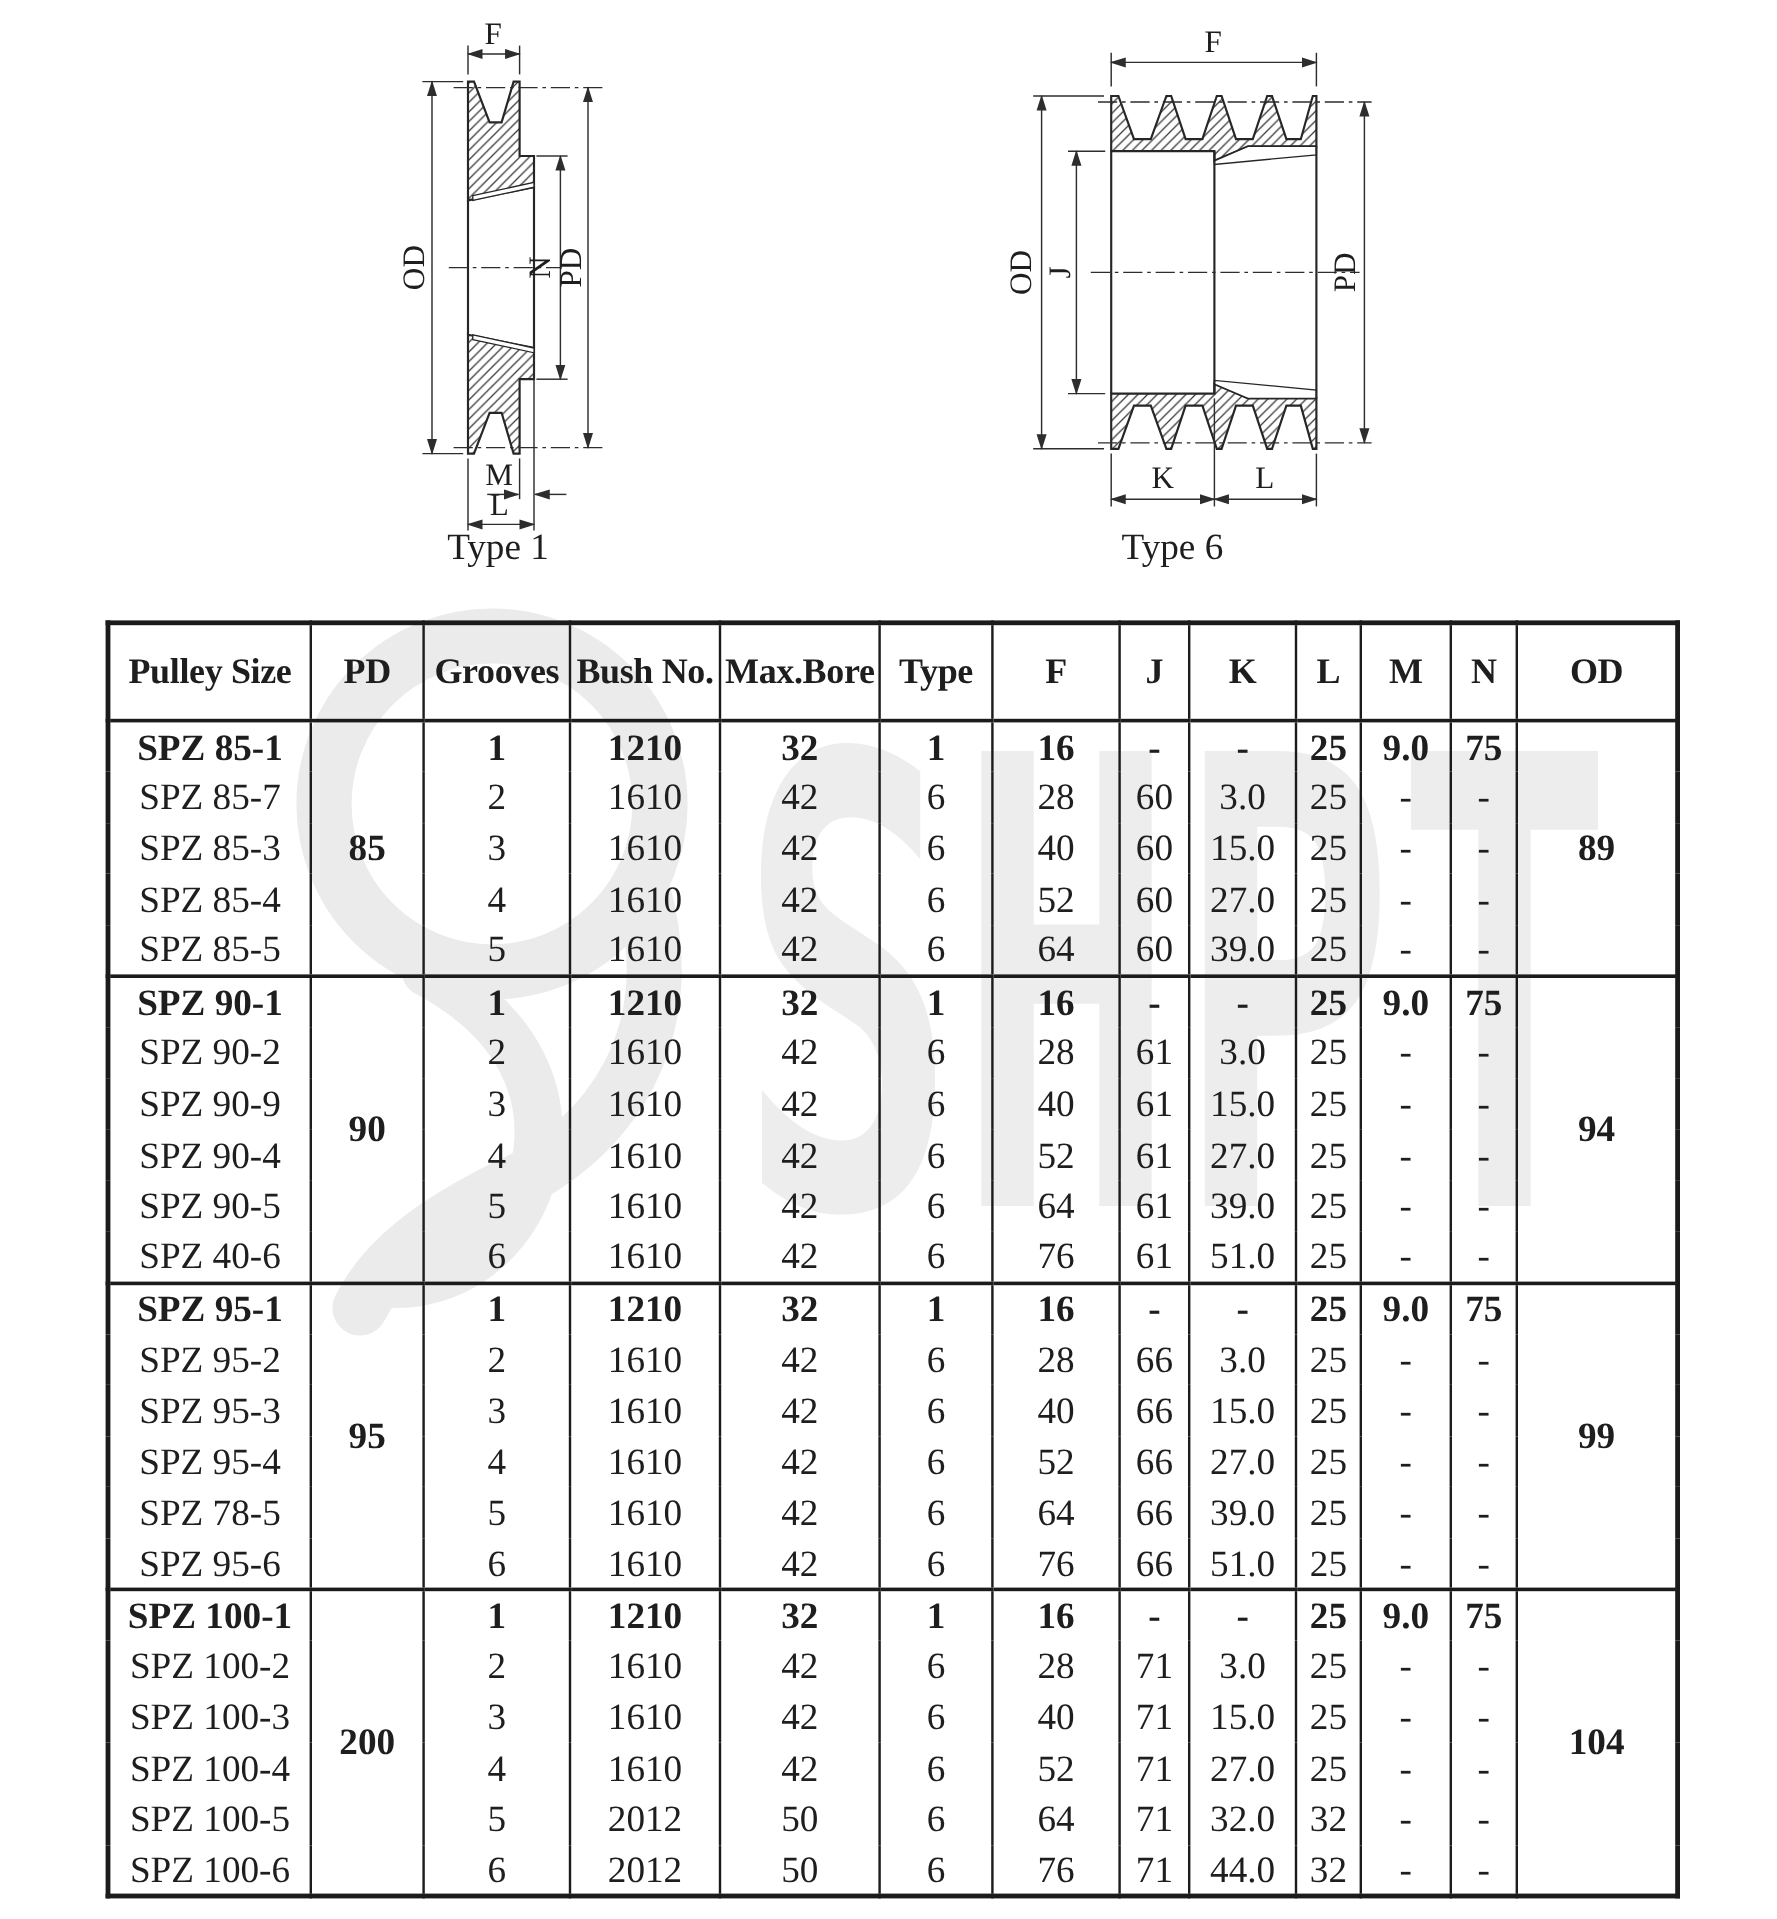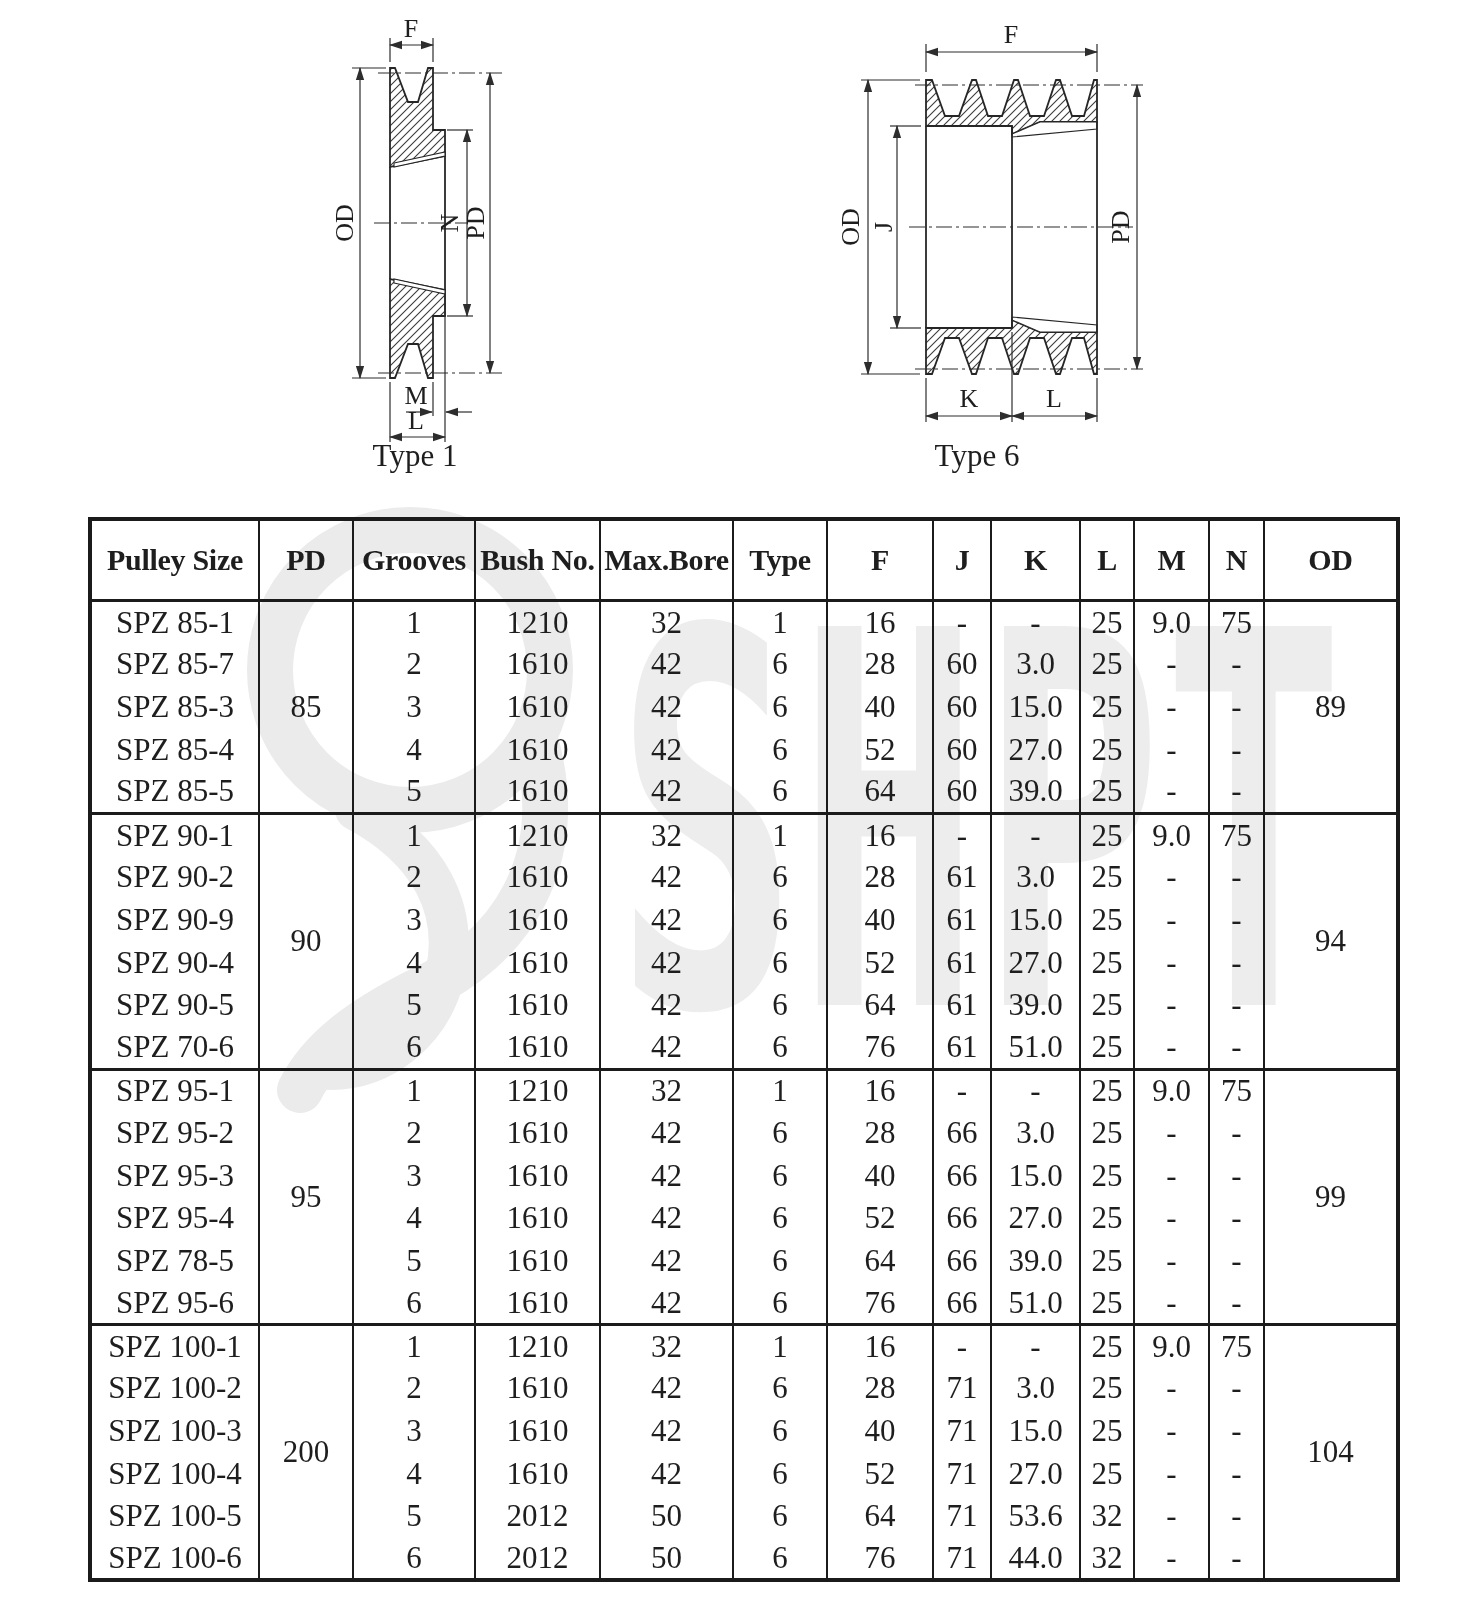--- a/index.html
+++ b/index.html
@@ -22,21 +22,21 @@
   .spec{position:absolute;left:88px;top:517px;z-index:1;border-collapse:collapse;table-layout:fixed;
         width:1308px;background:transparent;}
   .spec,.spec th,.spec td{border-color:#1b1b1b;}
   .spec{border:4px solid #1b1b1b;}
   .spec th{border-left:2px solid #1b1b1b;border-bottom:3px solid #1b1b1b;height:78px;
            font-family:"Liberation Serif",serif;font-weight:bold;font-size:30px;letter-spacing:-0.3px;
            vertical-align:middle;padding:0;}
   .spec td{border-left:2px solid #1b1b1b;font-family:"Liberation Serif",serif;font-size:31px;
            text-align:center;vertical-align:middle;padding:0;}
   .spec tbody tr{height:42.6px;}
-  .spec tbody tr.gstart td{border-top:3px solid #1b1b1b;}
+  .spec tbody tr.gstart td{border-top:3px solid #1b1b1b;font-weight:bold;}
 </style>
 </head>
 <body>
 
 <div class="page">
 
   <svg class="wm" viewBox="0 0 1320 730" aria-hidden="true">
     <g>
       <circle cx="260" cy="240" r="140" fill="none" stroke="#ebebeb" stroke-width="46"></circle>
       <path d="M 385,310 C 420,430 360,520 270,560 C 210,590 170,620 150,660" fill="none" stroke="#ebebeb" stroke-width="46" stroke-linecap="round"></path>
@@ -307,21 +307,21 @@
           <td>42</td>
           <td>6</td>
           <td>64</td>
           <td>61</td>
           <td>39.0</td>
           <td>25</td>
           <td>-</td>
           <td>-</td>
         </tr>
         <tr>
-          <td>SPZ 70-6</td>
+          <td>SPZ 40-6</td>
           <td>6</td>
           <td>1610</td>
           <td>42</td>
           <td>6</td>
           <td>76</td>
           <td>61</td>
           <td>51.0</td>
           <td>25</td>
           <td>-</td>
           <td>-</td>
@@ -461,21 +461,21 @@
           <td>-</td>
         </tr>
         <tr>
           <td>SPZ 100-5</td>
           <td>5</td>
           <td>2012</td>
           <td>50</td>
           <td>6</td>
           <td>64</td>
           <td>71</td>
-          <td>53.6</td>
+          <td>32.0</td>
           <td>32</td>
           <td>-</td>
           <td>-</td>
         </tr>
         <tr>
           <td>SPZ 100-6</td>
           <td>6</td>
           <td>2012</td>
           <td>50</td>
           <td>6</td>

